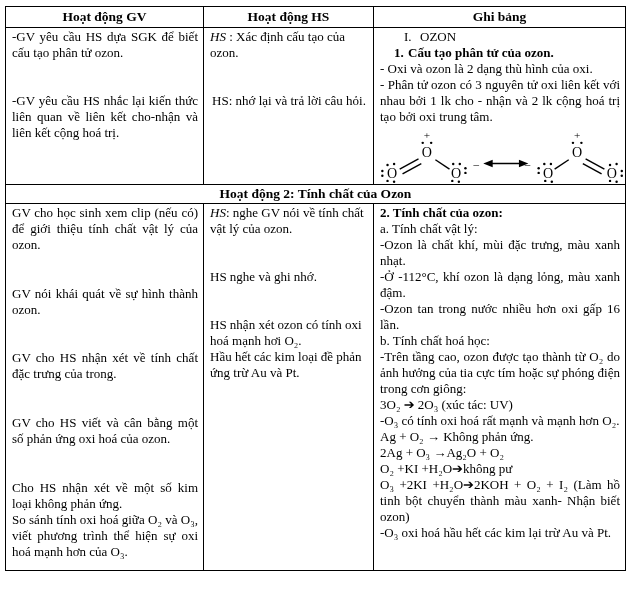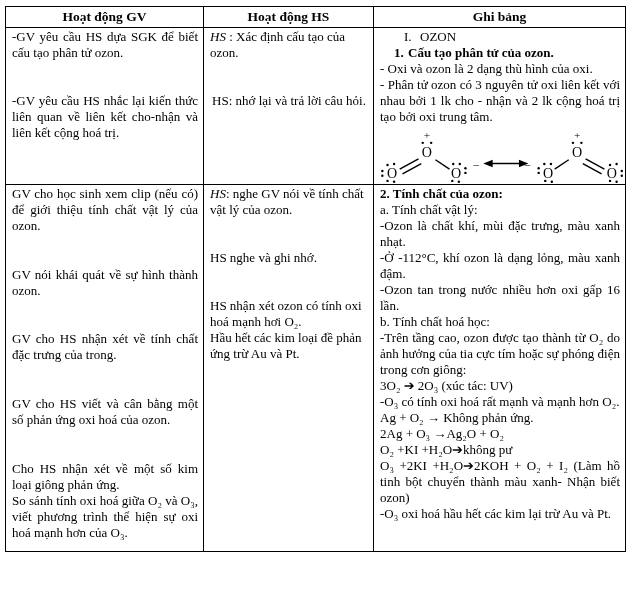--- a/index.html
+++ b/index.html
@@ -125,28 +125,31 @@
             <circle cx="257.5" cy="45" r="1.3"></circle>
                 <circle cx="257.5" cy="50" r="1.3"></circle>
             <circle cx="245" cy="55.5" r="1.3"></circle>
                 <circle cx="252" cy="56.5" r="1.3"></circle>
           </g>
         </svg>
       </div>
     </td>
   </tr>
 
+  <tr>
+    <td class="section" colspan="3">Hoạt động 2: Tính chất của Ozon</td>
+  </tr>
 
   <tr class="row2">
     <td>
       <p class="just">GV cho học sinh xem clip (nếu có) để giới thiệu tính chất vật lý của ozon.</p>
       <p class="just g1">GV nói khái quát về sự hình thành ozon.</p>
       <p class="just g2">GV cho HS nhận xét về tính chất đặc trưng của trong.</p>
       <p class="just g1">GV cho HS viết và cân bằng một số phản ứng oxi hoá của ozon.</p>
-      <p class="just g1">Cho HS nhận xét về một số kim loại giông phản ứng.</p>
+      <p class="just g1">Cho HS nhận xét về một số kim loại không phản ứng.</p>
       <p class="just">So sánh tính oxi hoá giữa O₂ và O₃, viết phương trình thể hiện sự oxi hoá mạnh hơn của O₃.</p>
     </td>
     <td>
       <p><i class="i">HS</i><span>: nghe GV nói về tính chất vật lý của ozon.</span></p>
       <p class="g2">HS nghe và ghi nhớ.</p>
       <p class="g2">HS nhận xét ozon có tính oxi hoá mạnh hơi O₂.</p>
       <p>Hầu hết các kim loại đề phản ứng trừ Au và Pt.</p>
     </td>
     <td>
       <p class="b">2. Tính chất của ozon:</p>

